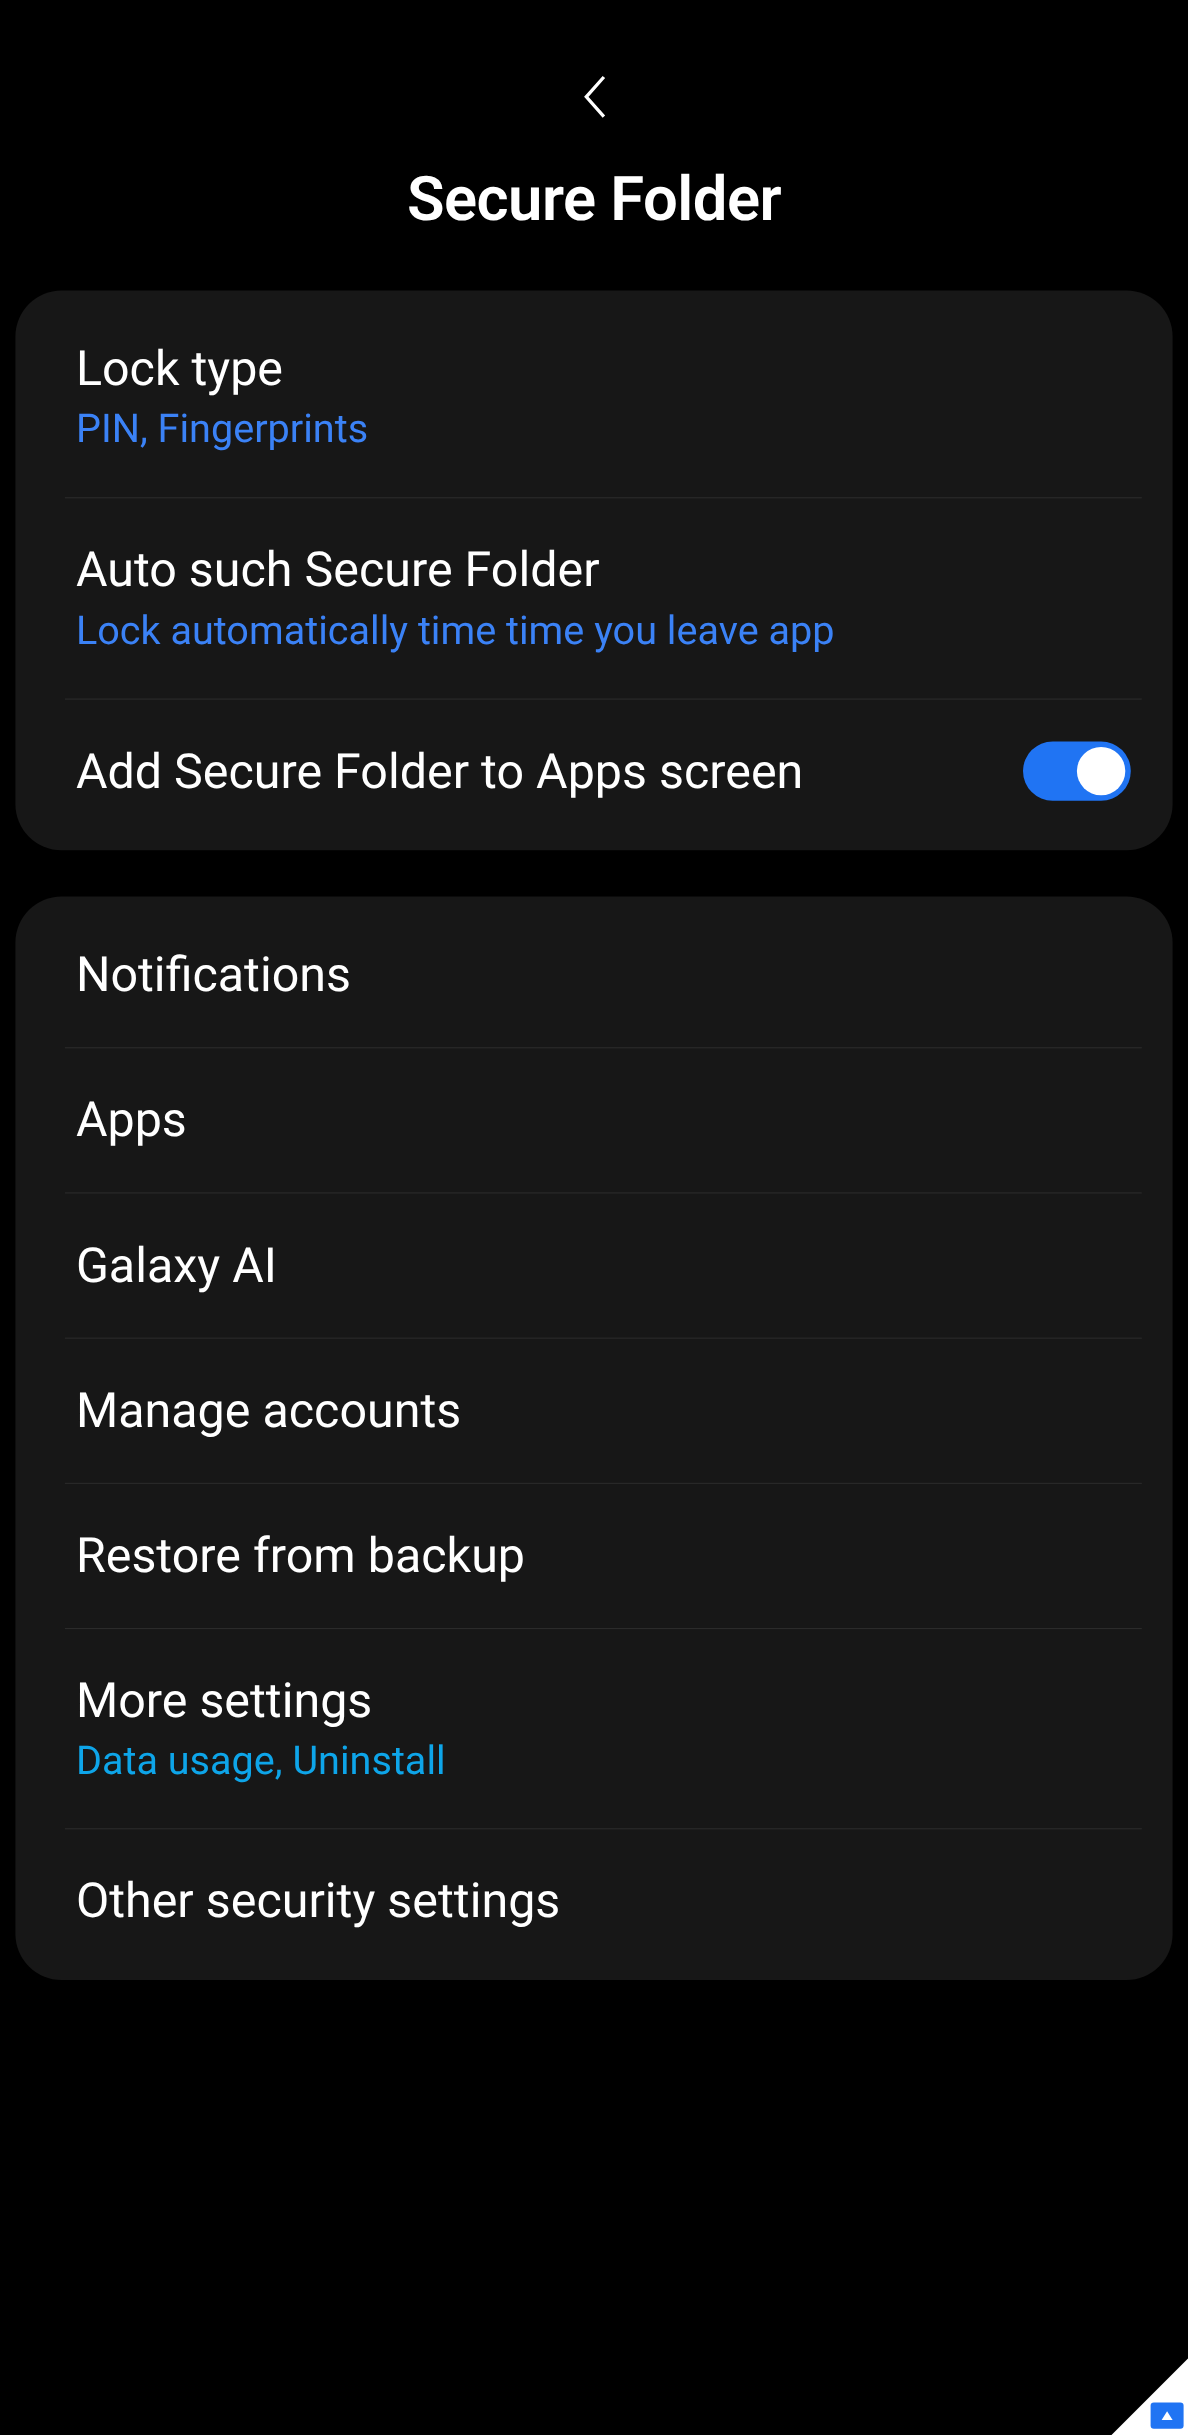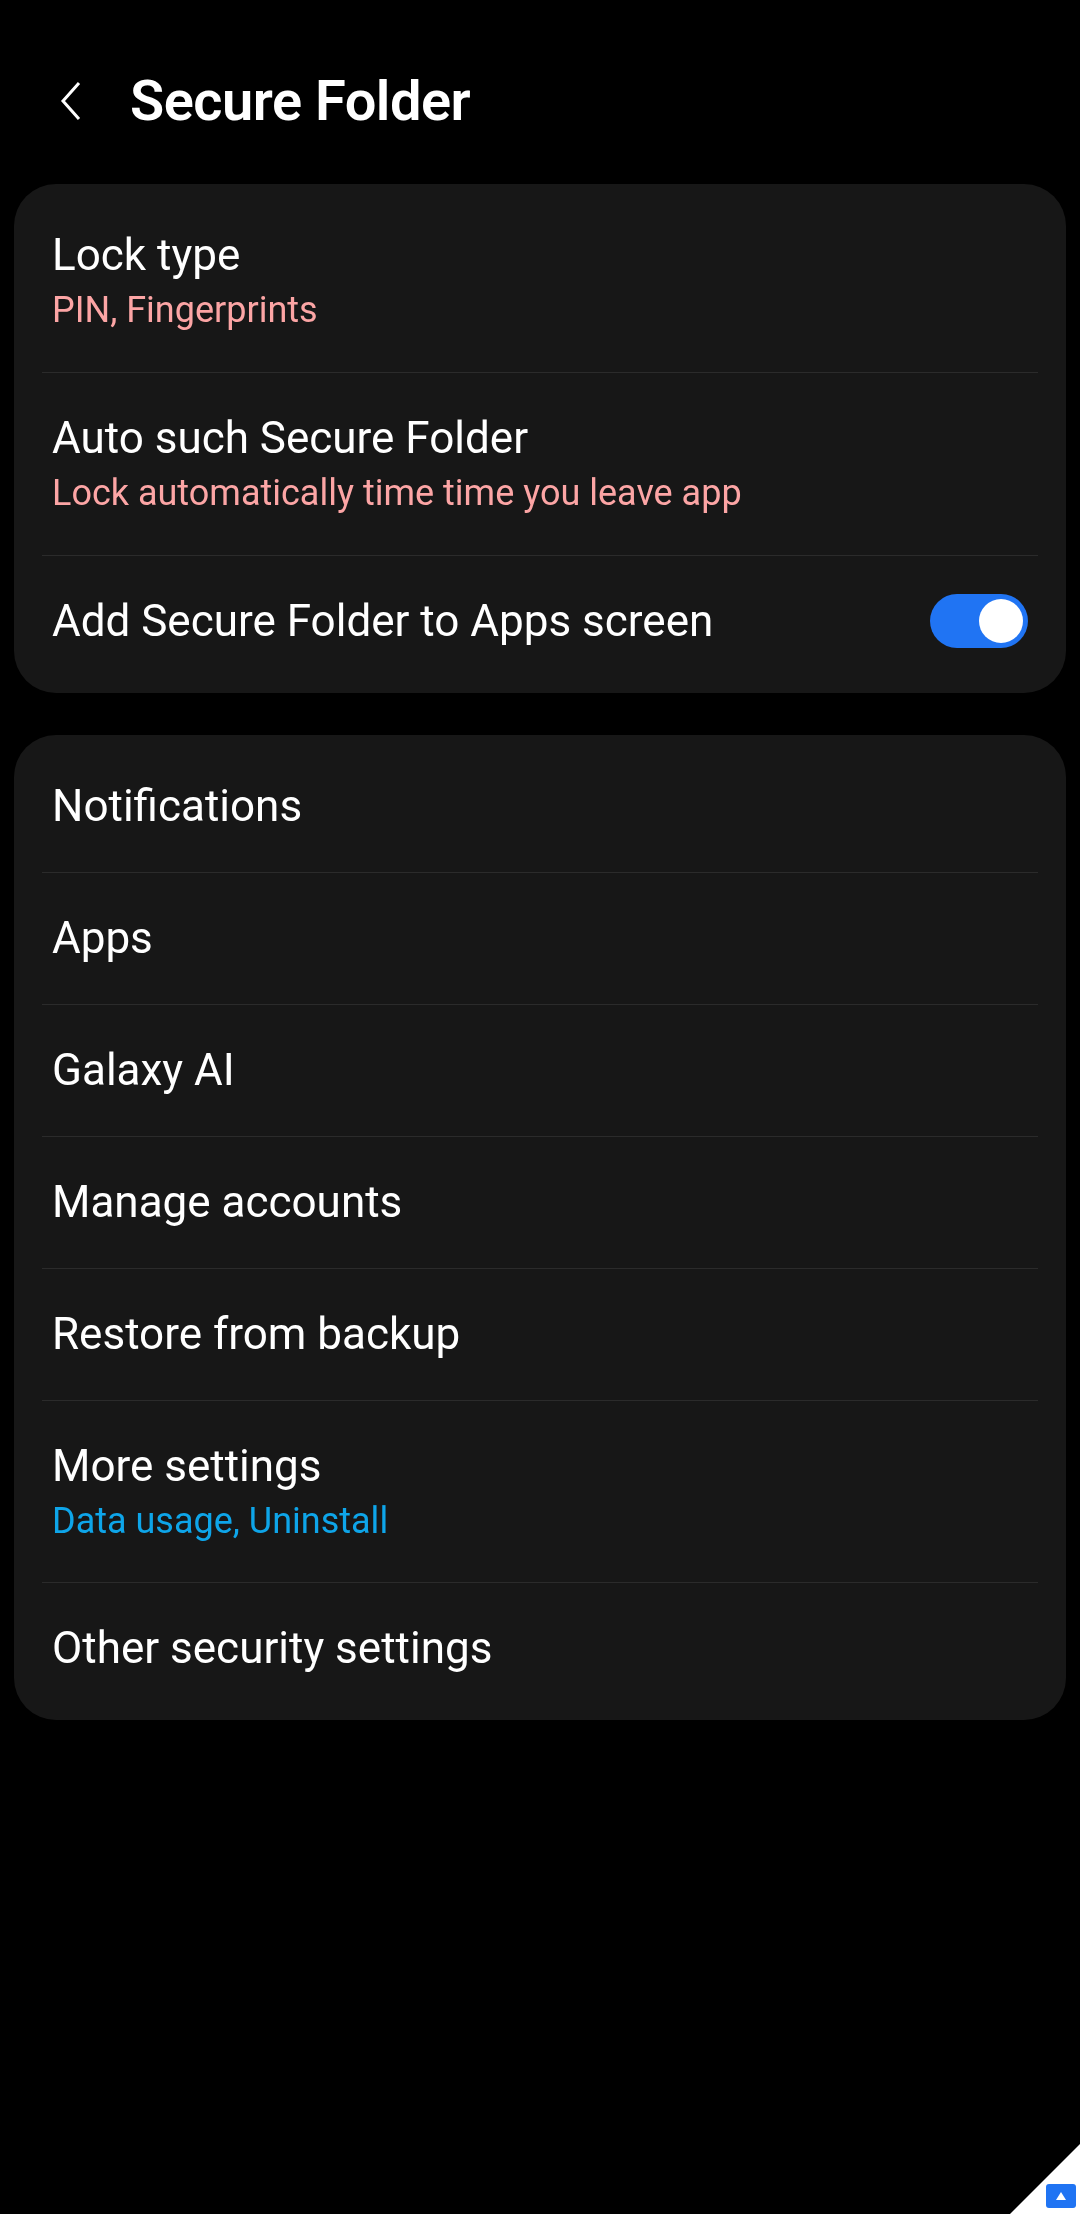--- a/index.html
+++ b/index.html
@@ -14,20 +14,21 @@
       font-family: -apple-system, BlinkMacSystemFont, "Segoe UI", Roboto, sans-serif;
       color: #ffffff;
       overflow: hidden;
       position: relative;
     }
     .header {
       display: flex;
       align-items: center;
       padding: 68px 50px 50px 50px;
       gap: 40px;
+      flex-direction: column;
     }
     .back-icon {
       width: 40px;
       height: 40px;
       display: flex;
       align-items: center;
       justify-content: center;
     }
     .back-icon svg {
       width: 26px;
@@ -39,20 +40,21 @@
     .header-title {
       font-size: 56px;
       font-weight: 600;
       letter-spacing: -0.5px;
     }
     .card {
       background: #171717;
       border-radius: 42px;
       margin: 0 14px 42px 14px;
       overflow: hidden;
+      padding-left: 17px;
     }
     .setting-item {
       padding: 38px 38px 38px 38px;
       display: flex;
       align-items: center;
       justify-content: space-between;
     }
     .card .setting-item:first-child {
       padding-top: 44px;
     }
@@ -71,21 +73,21 @@
       line-height: 1.25;
     }
     .setting-subtitle {
       font-size: 36px;
       font-weight: 400;
       color: #0ea5e9;
       line-height: 1.3;
       margin-top: 4px;
     }
     .setting-subtitle.blue {
-      color: #fca5a5;
+      color: #3b82f6;
     }
     .divider {
       height: 1px;
       background: #2b2b2b;
       margin: 0 28px;
     }
     .toggle {
       width: 98px;
       height: 54px;
       background: #2074f3;

